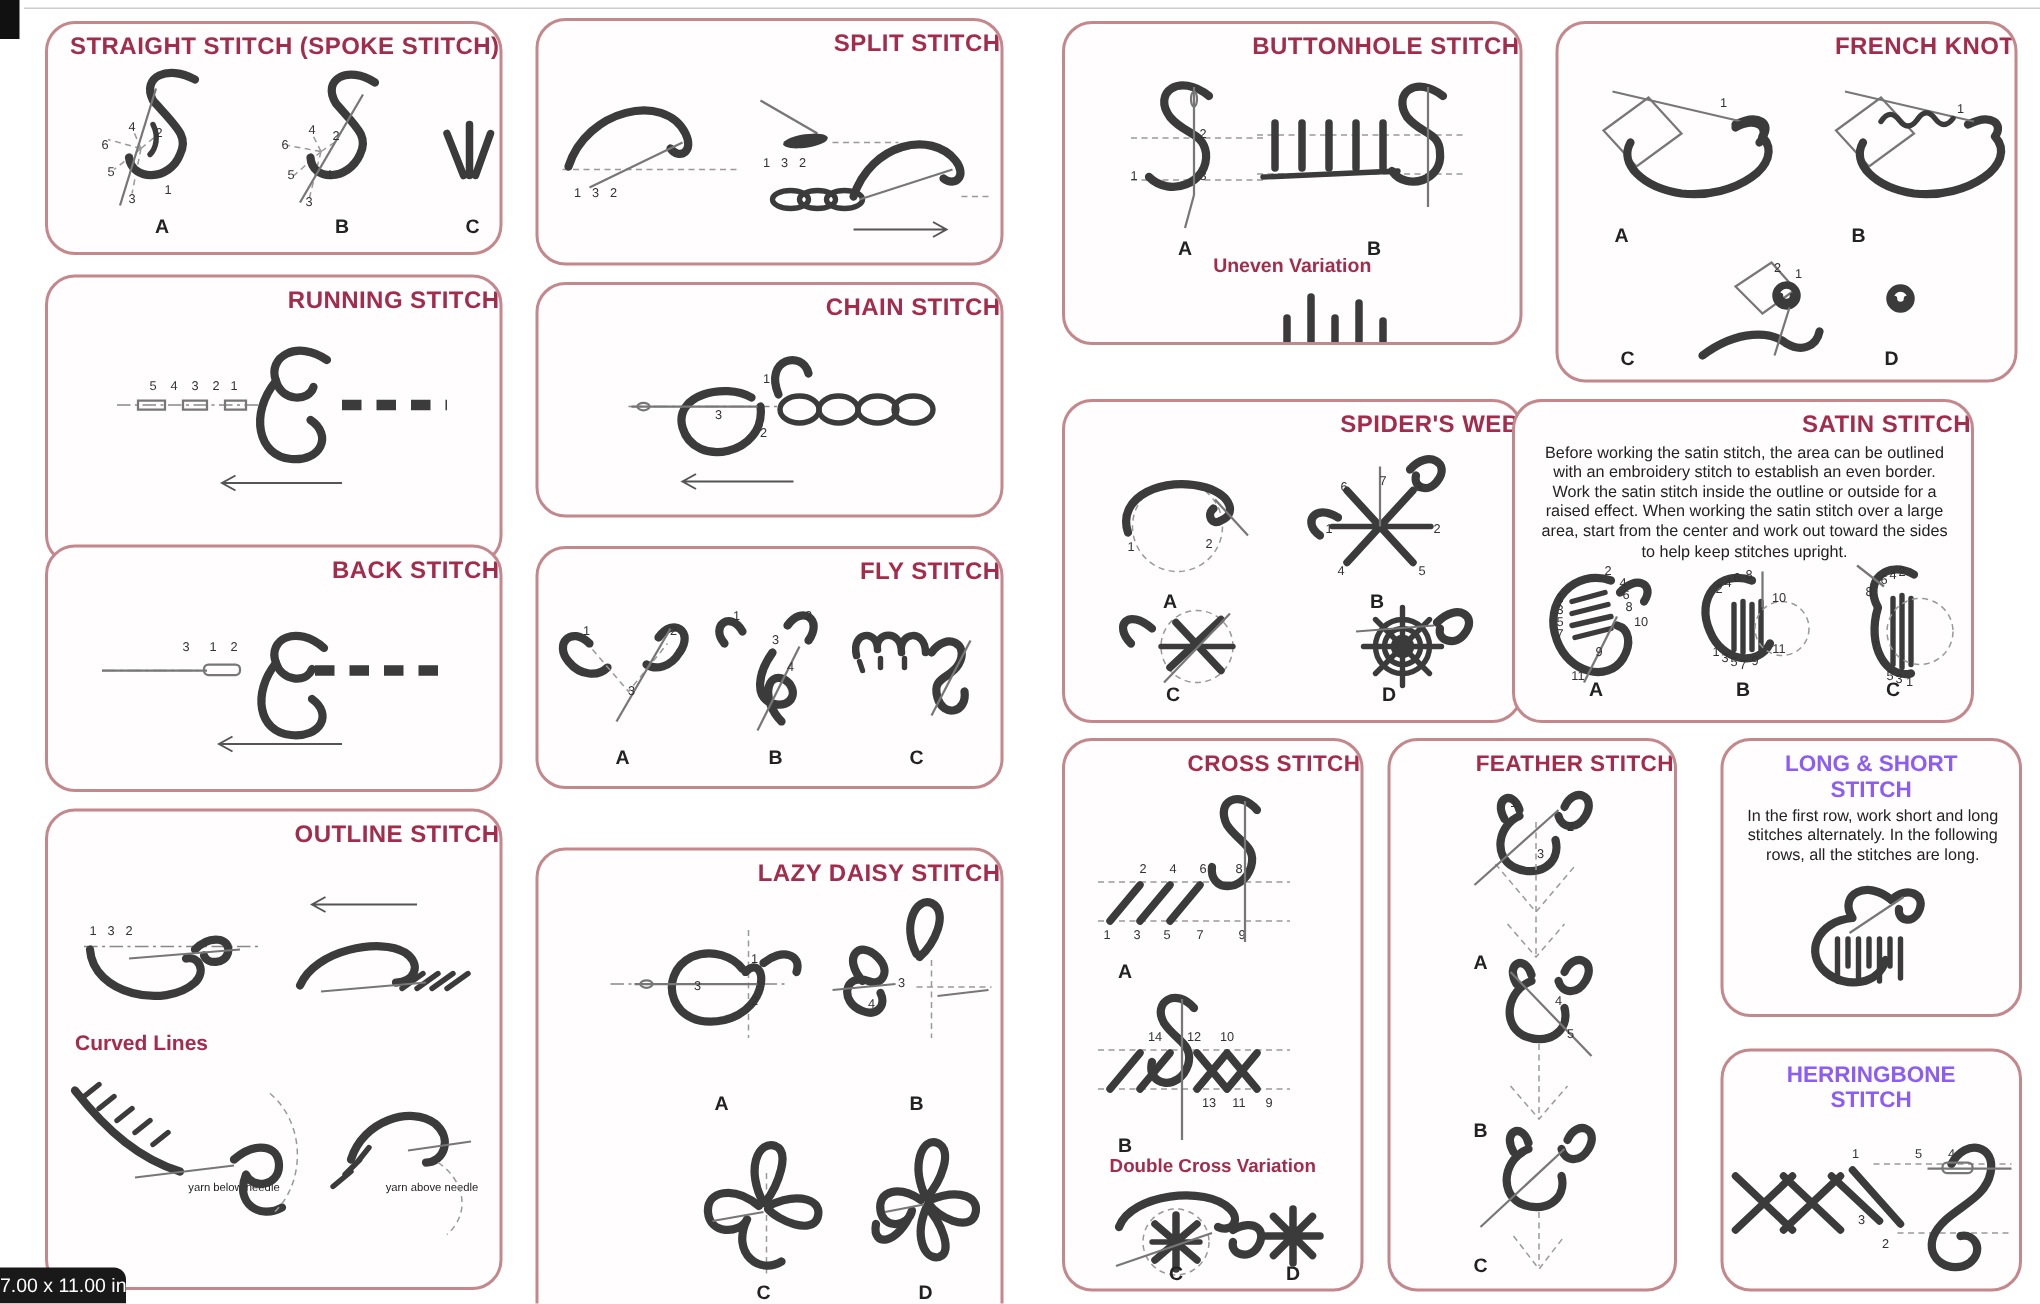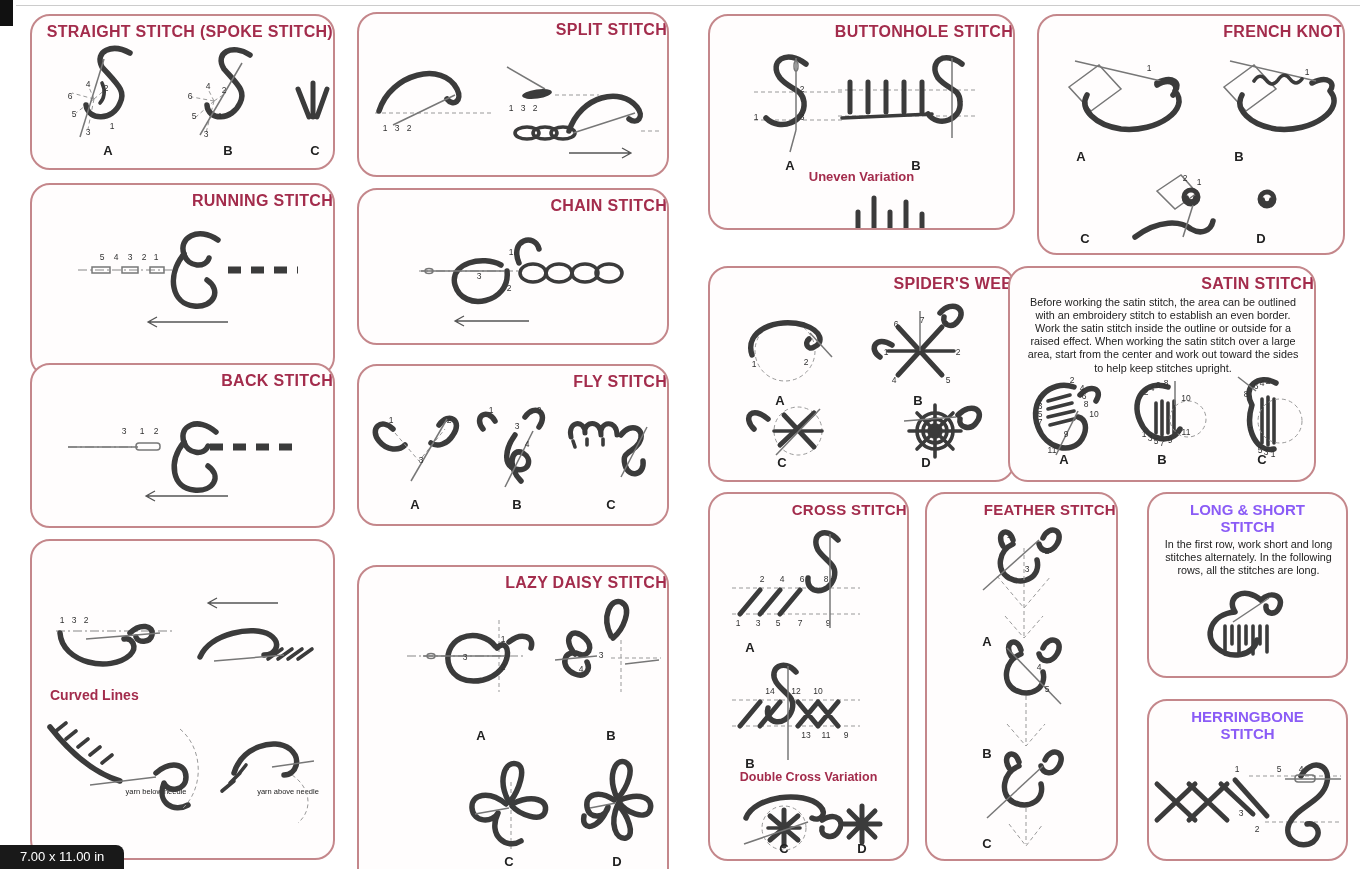--- a/index.html
+++ b/index.html
@@ -1,21 +1,21 @@
 <!DOCTYPE html>
 <html><head>
 <meta charset="utf-8">
 <style>
   html,body{margin:0;padding:0}
   body{width:1360px;height:869px;position:relative;background:#fff;
        font-family:"Liberation Sans",sans-serif;overflow:hidden}
   .topline{position:absolute;left:16px;right:0;top:5px;height:1px;background:#cccccc}
   .cornermark{position:absolute;left:0;top:0;width:13px;height:26px;background:#111}
   .badge{position:absolute;left:0;bottom:0;height:24px;background:#191919;color:#fff;
-         font-size:13px;line-height:24px;padding:0 20px;border-radius:0 8px 0 0;white-space:nowrap}
+         font-size:13px;line-height:24px;padding:0 0;border-radius:0 8px 0 0;white-space:nowrap}
   .panel{position:absolute;background:#fffdfd;border:2px solid #c4878b;border-radius:20px;
          box-sizing:border-box;overflow:hidden}
   .ptitle{text-align:right;font-weight:bold;color:#a32c4c;font-size:16px;
           padding-top:8px;letter-spacing:.3px;line-height:1.05}
   .ptitle.small{font-size:15px}
   .ptitle2{text-align:center;font-weight:bold;color:#8b5cf6;font-size:15px;line-height:1.1}
   .ptitle2.first{padding-top:8px}
   .body-text{font-size:10.8px;line-height:1.22;color:#222;padding:3px 10px 0 12px;text-align:center}
   .sub{position:absolute;color:#a32c4c;font-weight:bold;font-size:13px}
   .sub.center{left:0;right:0;text-align:center}
@@ -94,20 +94,21 @@
     <path class="nd" d="M36,57 L106,57"></path>
     <rect class="nd" x="104" y="53" width="24" height="7" rx="3"></rect>
     <path class="th" d="M184,42 C166,26 146,36 152,52 C156,64 172,66 176,56"></path>
     <path class="th" d="M152,52 C136,72 140,98 162,100 C182,102 190,86 176,76"></path>
     <path class="bd" d="M178,57 H268"></path>
     <path class="ar" d="M196,106 H114 M123,101 L114,106 L123,111"></path>
   </svg>
 </div>
 
 <div class="panel" style="left:30px;top:539px;width:305px;height:321px">
+  <div class="ptitle">OUTLINE STITCH</div>
   <div class="sub" style="left:18px;top:146px;font-size:14px">Curved Lines</div>
   <div class="cap" style="left:92px;top:246px;width:64px">yarn below needle</div>
   <div class="cap" style="left:224px;top:246px;width:64px">yarn above needle</div>
   <svg width="301" height="285" viewBox="0 0 301 285" style="position:absolute;left:0;top:30px">
     <text class="num" x="30" y="52">1</text>
     <text class="num" x="42" y="52">3</text>
     <text class="num" x="54" y="52">2</text>
     <path class="dd" d="M24,60 L142,60"></path>
     <path class="th" d="M28,62 C30,92 78,102 98,84 C106,76 100,66 92,68"></path>
     <path class="th" d="M98,62 C108,52 122,54 120,64 C118,72 106,72 104,66"></path>

